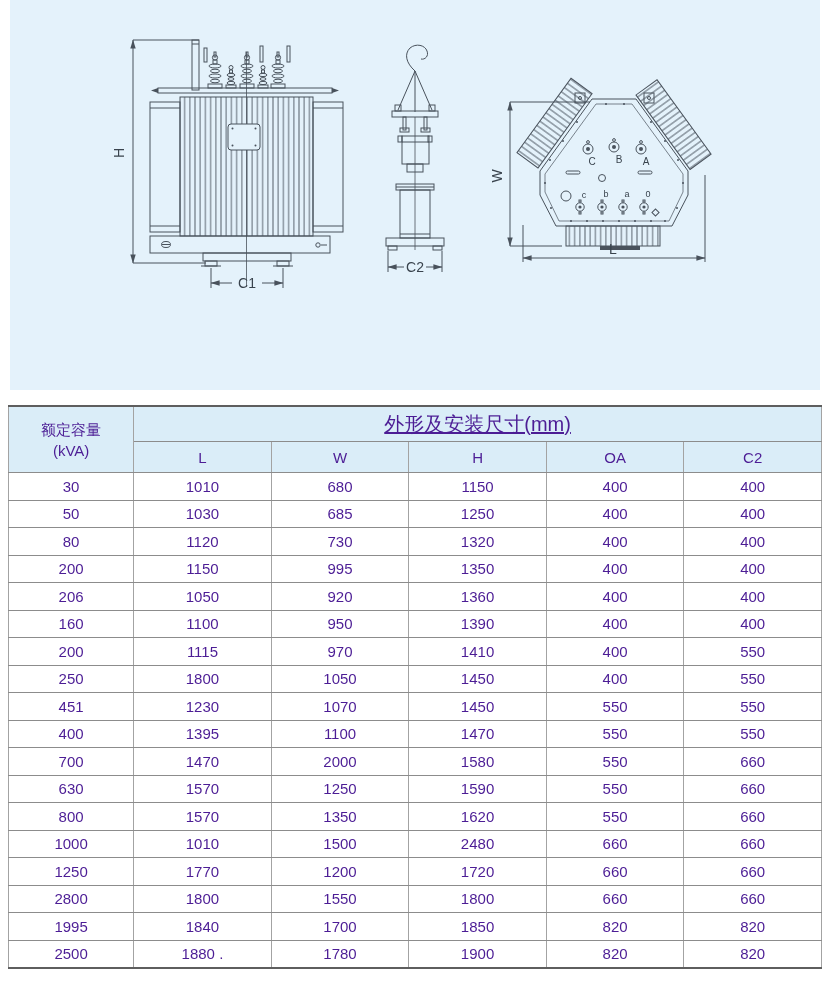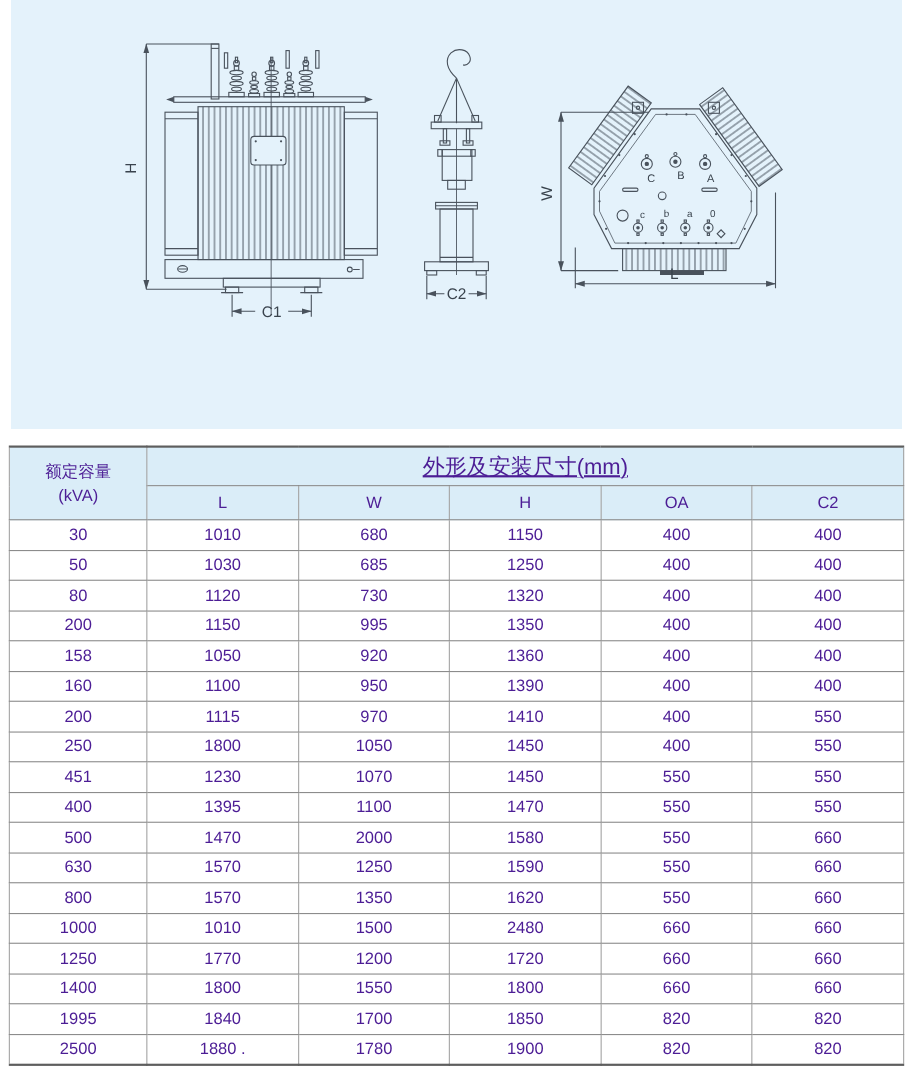--- a/index.html
+++ b/index.html
@@ -307,21 +307,21 @@
       </tr>
       <tr>
         <td>200</td>
         <td>1150</td>
         <td>995</td>
         <td>1350</td>
         <td>400</td>
         <td>400</td>
       </tr>
       <tr>
-        <td>158</td>
+        <td>206</td>
         <td>1050</td>
         <td>920</td>
         <td>1360</td>
         <td>400</td>
         <td>400</td>
       </tr>
       <tr>
         <td>160</td>
         <td>1100</td>
         <td>950</td>
@@ -355,21 +355,21 @@
       </tr>
       <tr>
         <td>400</td>
         <td>1395</td>
         <td>1100</td>
         <td>1470</td>
         <td>550</td>
         <td>550</td>
       </tr>
       <tr>
-        <td>500</td>
+        <td>700</td>
         <td>1470</td>
         <td>2000</td>
         <td>1580</td>
         <td>550</td>
         <td>660</td>
       </tr>
       <tr>
         <td>630</td>
         <td>1570</td>
         <td>1250</td>
@@ -395,21 +395,21 @@
       </tr>
       <tr>
         <td>1250</td>
         <td>1770</td>
         <td>1200</td>
         <td>1720</td>
         <td>660</td>
         <td>660</td>
       </tr>
       <tr>
-        <td>1400</td>
+        <td>2800</td>
         <td>1800</td>
         <td>1550</td>
         <td>1800</td>
         <td>660</td>
         <td>660</td>
       </tr>
       <tr>
         <td>1995</td>
         <td>1840</td>
         <td>1700</td>

